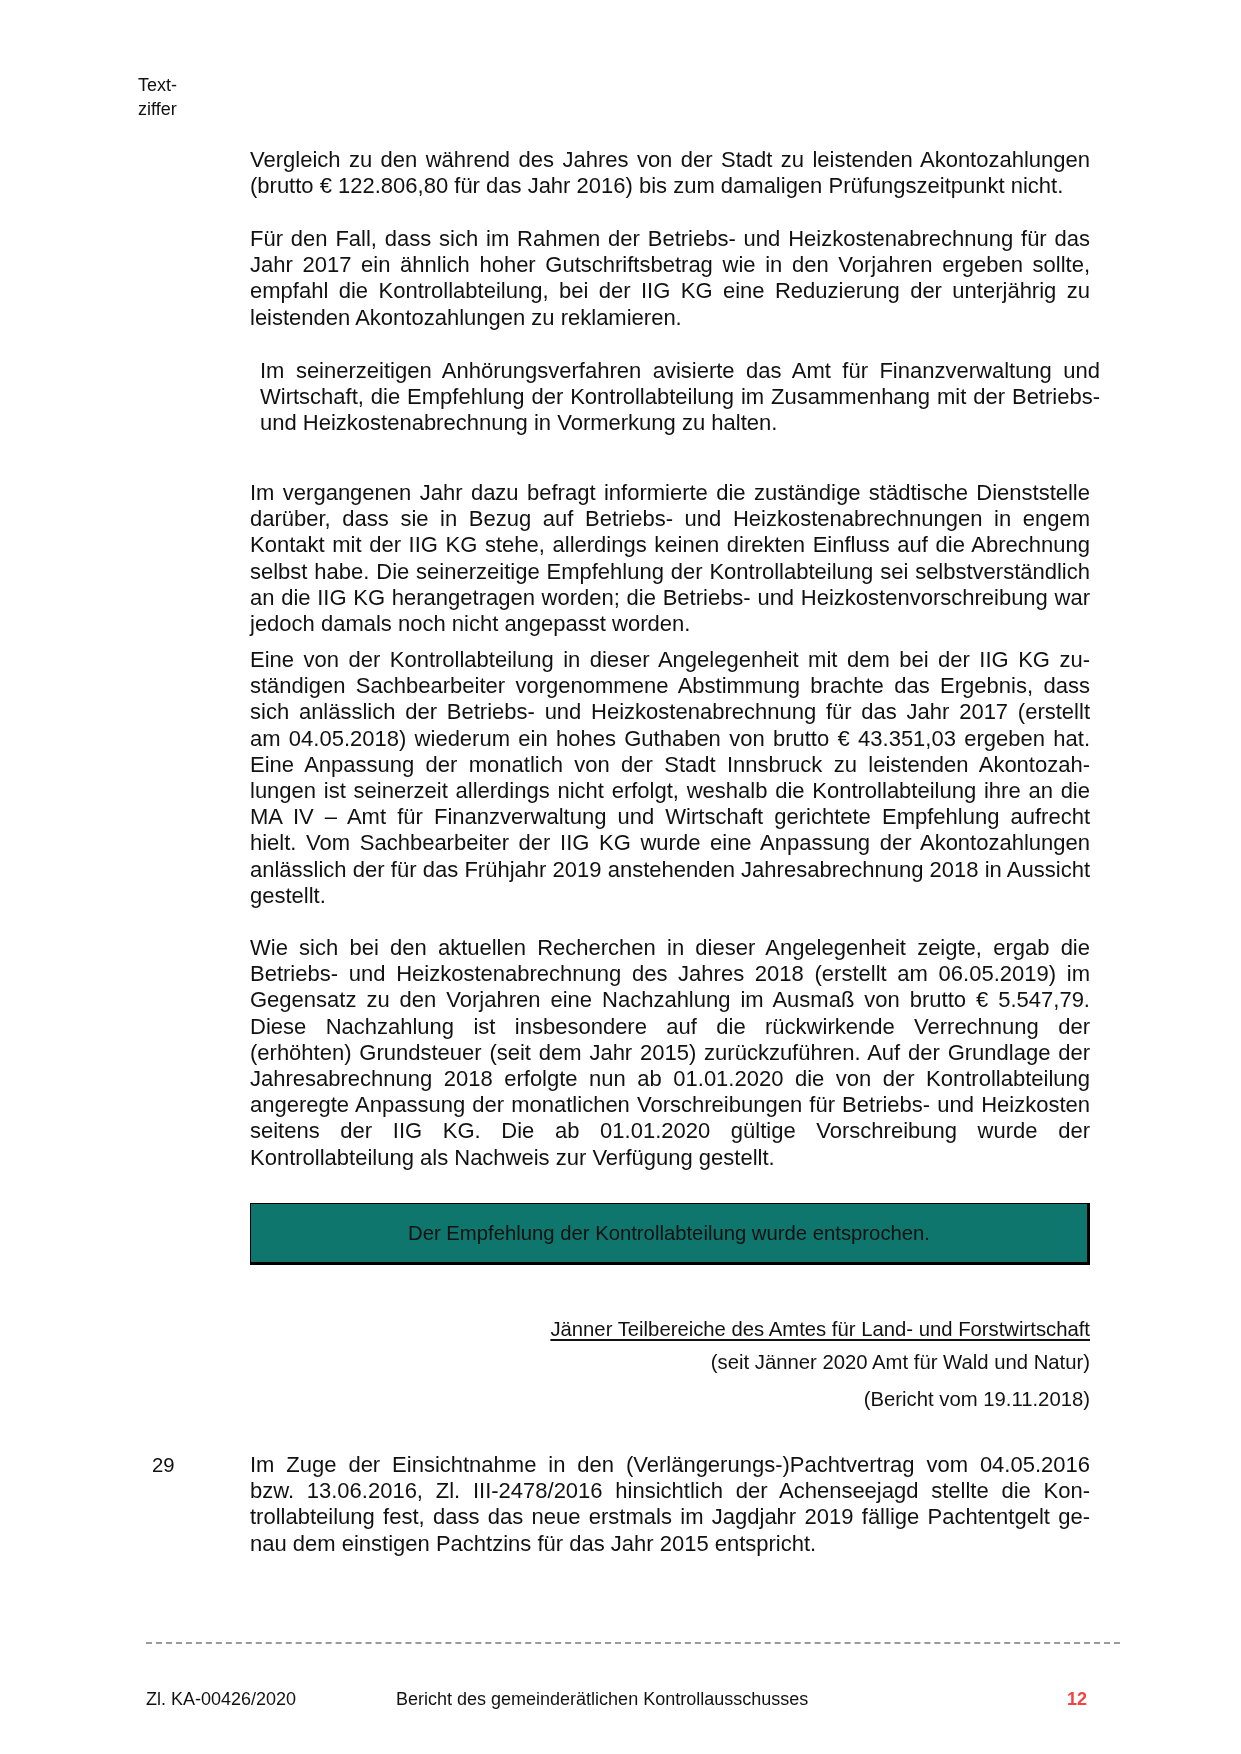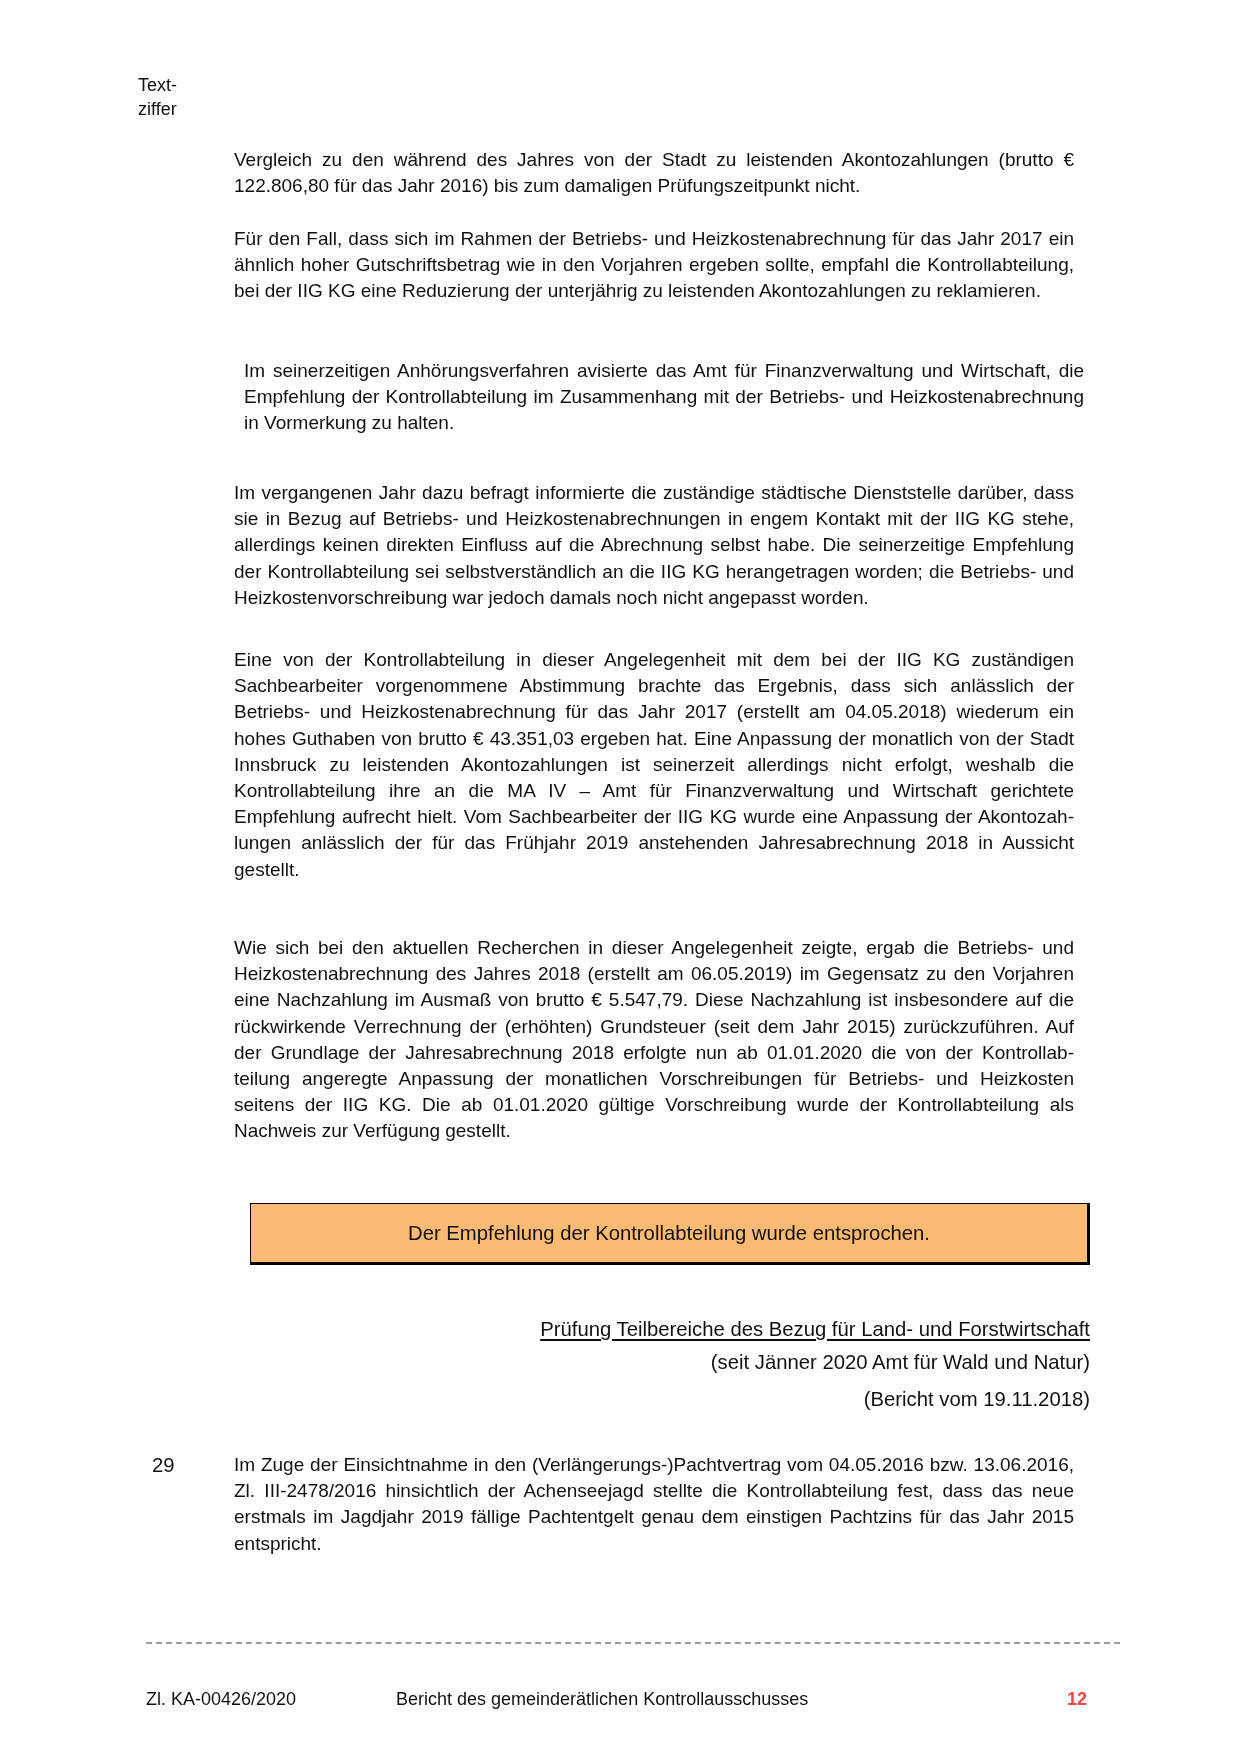--- a/index.html
+++ b/index.html
@@ -6,34 +6,34 @@
   body {
     width: 1241px; height: 1754px; position: relative; overflow: hidden;
     font-family: "Liberation Sans", "DejaVu Sans", sans-serif;
     color: #111111;
   }
   .margin-label {
     position: absolute; left: 138px; top: 73px;
     font-size: 18px; line-height: 24px;
   }
   .body-col {
-    position: absolute; left: 234px; width: 840px;
-    font-size: 19px; line-height: 26.2px; text-align: justify;
+    position: absolute; left: 250px; width: 840px;
+    font-size: 22px; line-height: 26.2px; text-align: justify;
     hyphens: manual;
   }
   .para { margin: 0; }
   #p0 { top: 147px; }
   #p1 { top: 226px; }
   #p2 { top: 358px; margin-left: 10px; }
   #p3 { top: 463px; margin-top: 17px; }
   #p4 { top: 647px; }
   #p5 { top: 935px; }
   .result-box {
     position: absolute; left: 250px; top: 1203px; width: 836px; height: 58px;
-    background: #fdba74;
+    background: #0f766e;
     border-left: 1px solid #000; border-top: 1px solid #000;
     border-right: 3px solid #000; border-bottom: 3px solid #000;
     display: flex; align-items: center; justify-content: center;
     font-size: 20.3px;
   }
   .section-head {
     position: absolute; right: 151px; text-align: right;
     font-size: 20.3px; line-height: 26px;
   }
   #sh-title { top: 1316px; text-decoration: underline; text-underline-offset: 3px; }
@@ -69,21 +69,21 @@
 <p id="p1" class="body-col para">Für den Fall, dass sich im Rahmen der Betriebs- und Heizkostenabrechnung für das Jahr 2017 ein ähnlich hoher Gutschriftsbetrag wie in den Vorjahren ergeben sollte, empfahl die Kontrollabteilung, bei der IIG KG eine Reduzierung der unterjährig zu leistenden Akontozahlungen zu reklamieren.</p>
 <p id="p2" class="body-col para">Im seinerzeitigen Anhörungsverfahren avisierte das Amt für Finanzverwaltung und Wirtschaft, die Empfehlung der Kontrollabteilung im Zusammenhang mit der Be­triebs- und Heizkostenabrechnung in Vormerkung zu halten.</p>
 <p id="p3" class="body-col para">Im vergangenen Jahr dazu befragt informierte die zuständige städtische Dienststelle darüber, dass sie in Bezug auf Betriebs- und Heizkostenabrechnungen in engem Kontakt mit der IIG KG stehe, allerdings keinen direkten Einfluss auf die Abrechnung selbst habe. Die seinerzeitige Empfehlung der Kontrollabteilung sei selbstverständ­lich an die IIG KG herangetragen worden; die Betriebs- und Heizkostenvorschrei­bung war jedoch damals noch nicht angepasst worden.</p>
 <p id="p4" class="body-col para">Eine von der Kontrollabteilung in dieser Angelegenheit mit dem bei der IIG KG zu­ständigen Sachbearbeiter vorgenommene Abstimmung brachte das Ergebnis, dass sich anlässlich der Betriebs- und Heizkostenabrechnung für das Jahr 2017 (erstellt am 04.05.2018) wiederum ein hohes Guthaben von brutto € 43.351,03 ergeben hat. Eine Anpassung der monatlich von der Stadt Innsbruck zu leistenden Akontozah­lungen ist seinerzeit allerdings nicht erfolgt, weshalb die Kontrollabteilung ihre an die MA IV – Amt für Finanzverwaltung und Wirtschaft gerichtete Empfehlung auf­recht hielt. Vom Sachbearbeiter der IIG KG wurde eine Anpassung der Akontozah­lungen anlässlich der für das Frühjahr 2019 anstehenden Jahresabrechnung 2018 in Aussicht gestellt.</p>
 <p id="p5" class="body-col para">Wie sich bei den aktuellen Recherchen in dieser Angelegenheit zeigte, ergab die Betriebs- und Heizkostenabrechnung des Jahres 2018 (erstellt am 06.05.2019) im Gegensatz zu den Vorjahren eine Nachzahlung im Ausmaß von brutto € 5.547,79. Diese Nachzahlung ist insbesondere auf die rückwirkende Verrechnung der (erhöhten) Grundsteuer (seit dem Jahr 2015) zurückzuführen. Auf der Grund­lage der Jahresabrechnung 2018 erfolgte nun ab 01.01.2020 die von der Kontrollab­teilung angeregte Anpassung der monatlichen Vorschreibungen für Betriebs- und Heizkosten seitens der IIG KG. Die ab 01.01.2020 gültige Vorschreibung wurde der Kontrollabteilung als Nachweis zur Verfügung gestellt.</p>
 
 <div class="result-box">
   <span>Der Empfehlung der Kontrollabteilung wurde entsprochen.</span>
 </div>
 
-<div id="sh-title" class="section-head">Prüfung Teilbereiche des Bezug für Land- und Forstwirtschaft</div>
+<div id="sh-title" class="section-head">Jänner Teilbereiche des Amtes für Land- und Forstwirtschaft</div>
 <div id="sh-sub" class="section-head">(seit Jänner 2020 Amt für Wald und Natur)</div>
 <div id="sh-report" class="section-head">(Bericht vom 19.11.2018)</div>
 
 <div class="tz-number">29</div>
 <p id="p6" class="body-col para">Im Zuge der Einsichtnahme in den (Verlängerungs-)Pachtvertrag vom 04.05.2016 bzw. 13.06.2016, Zl. III-2478/2016 hinsichtlich der Achenseejagd stellte die Kon­trollabteilung fest, dass das neue erstmals im Jagdjahr 2019 fällige Pachtentgelt ge­nau dem einstigen Pachtzins für das Jahr 2015 entspricht.</p>
 
 <div class="footer-rule"></div>
 <div class="footer">
   <span id="f-ref">Zl. KA-00426/2020</span>
   <span id="f-title">Bericht des gemeinderätlichen Kontrollausschusses</span>

